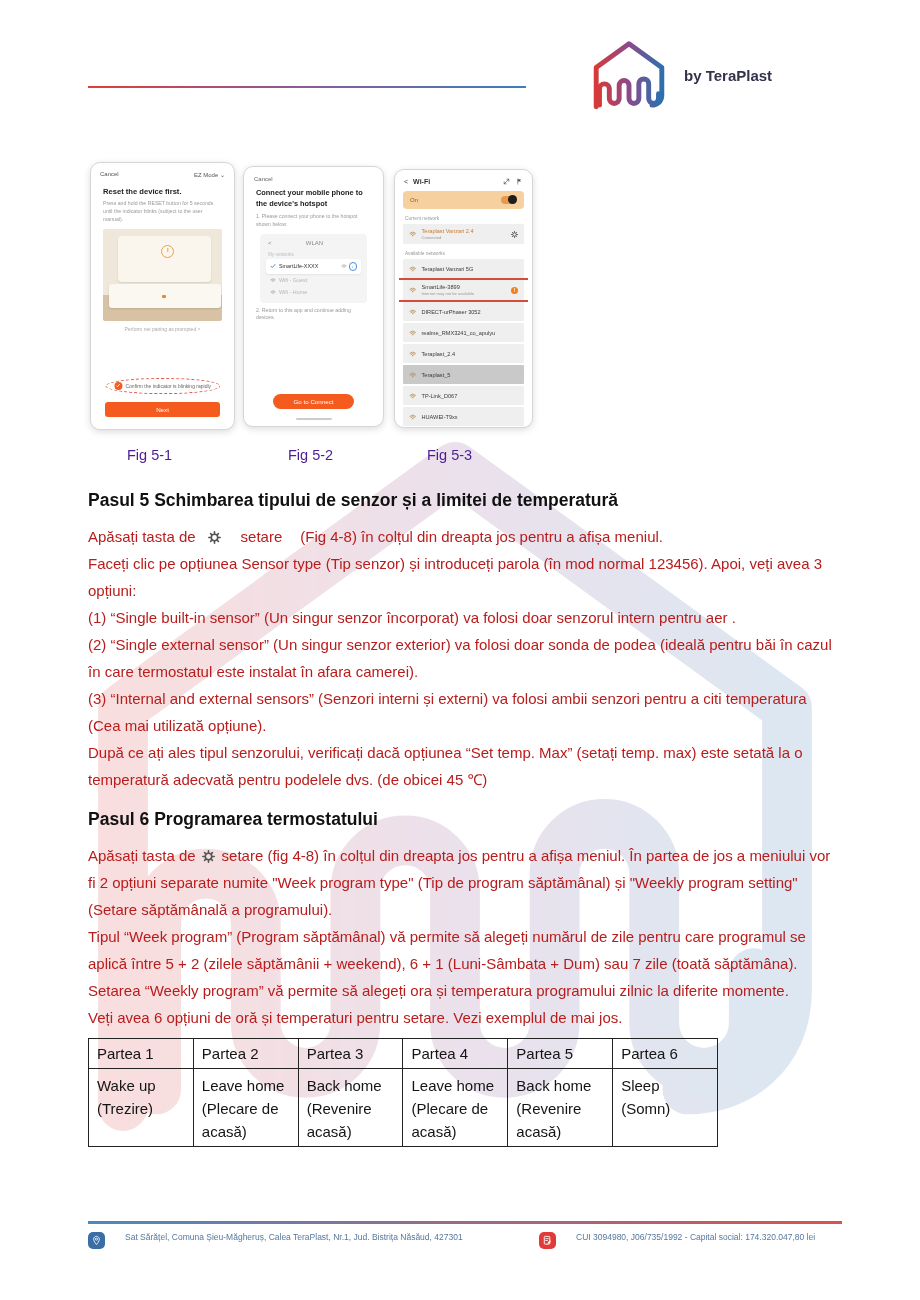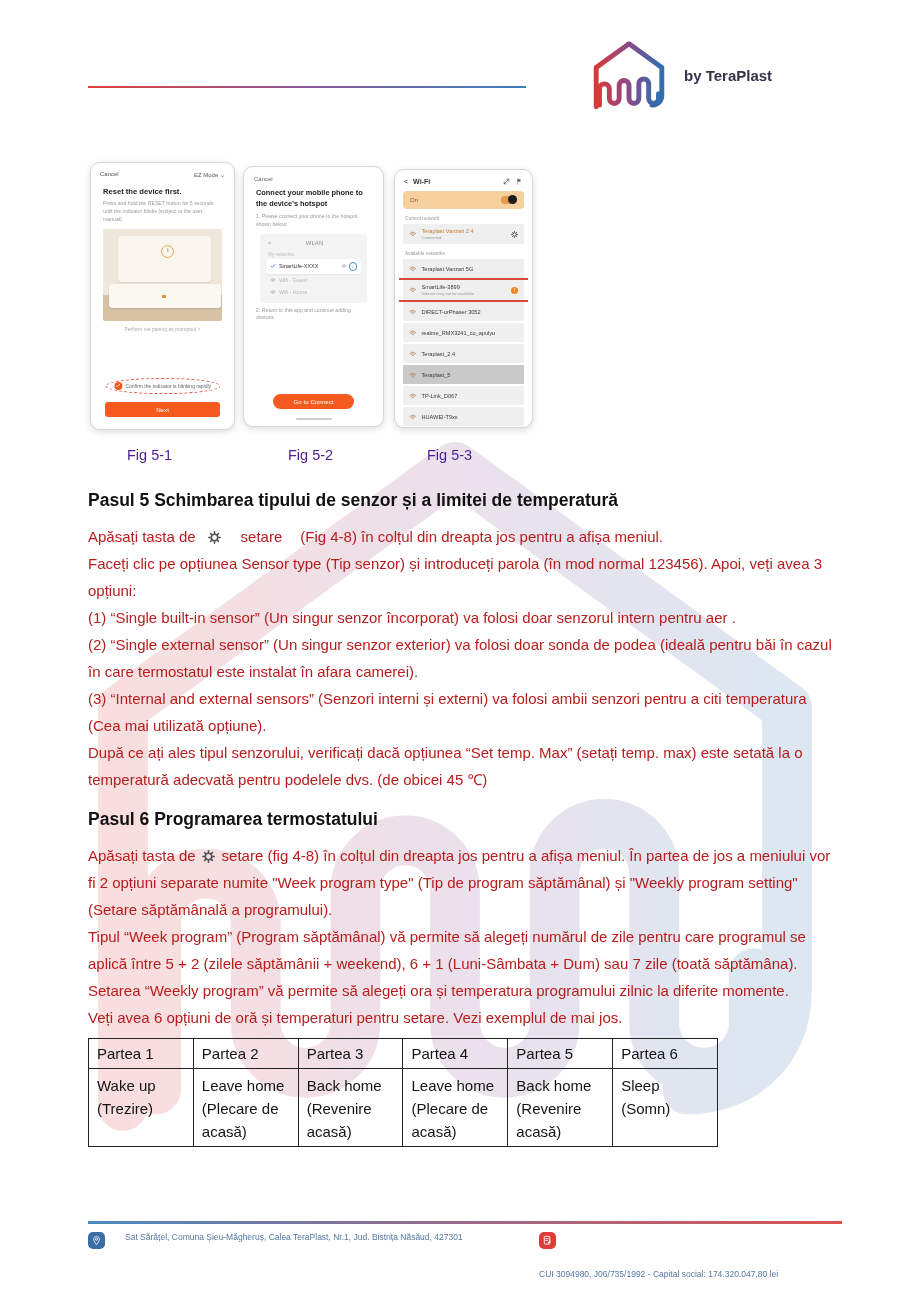--- a/index.html
+++ b/index.html
@@ -101,21 +101,21 @@
   
   table.prog{border-collapse:collapse;margin-top:7px;table-layout:fixed;width:630px;}
   table.prog th,table.prog td{border:1.6px solid #222;font-size:15px;font-weight:normal;text-align:left;
        padding:3px 8px;vertical-align:top;line-height:23px;color:#141414;}
   table.prog td .en{margin-top:2px;}
 
   
   .frule{position:absolute;left:88px;top:1221px;width:754px;height:2.5px;z-index:2;
          background:linear-gradient(90deg,#4a8ac0,#9a6a88,#d9534f);}
   .fitem{position:absolute;top:1232px;display:flex;gap:20px;z-index:2;}
-  #fleft{left:88px;} #fright{left:539px;flex-direction:column;}
+  #fleft{left:88px;} #fright{left:539px;}
   .fic{width:17px;height:17px;border-radius:5px;display:flex;align-items:center;justify-content:center;}
   .fic svg{width:11px;height:11px;color:#fff;}
   .fic.blue{background:#3a6ea5;} .fic.red{background:#e03b3b;}
   .ftext{font-size:8.5px;color:#5577a0;}
 </style>
 </head>
 <body>
 
 <div class="page">
 

